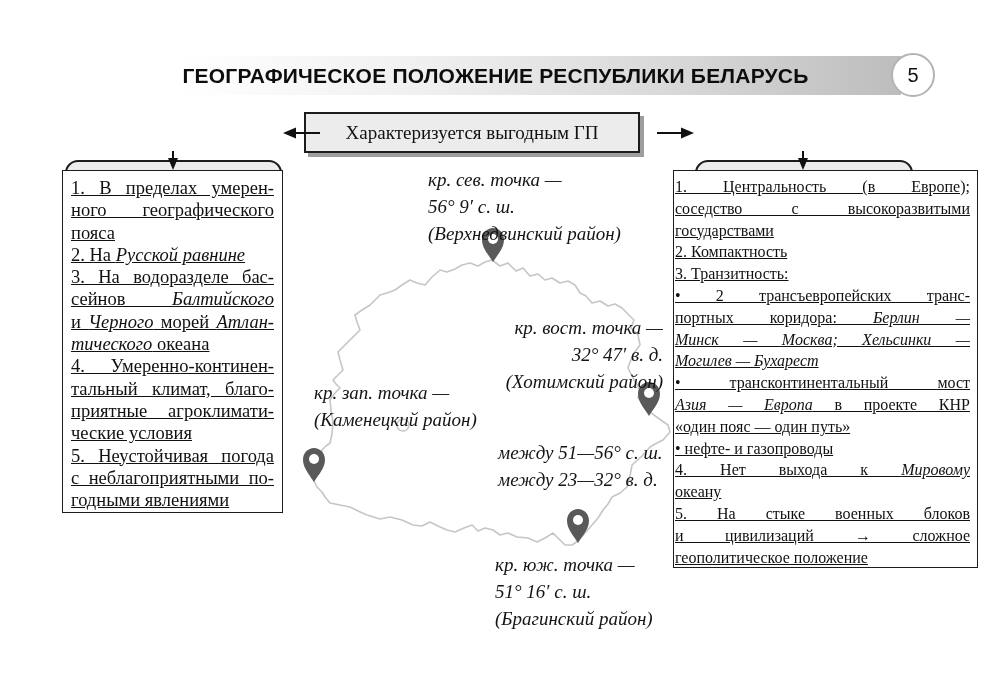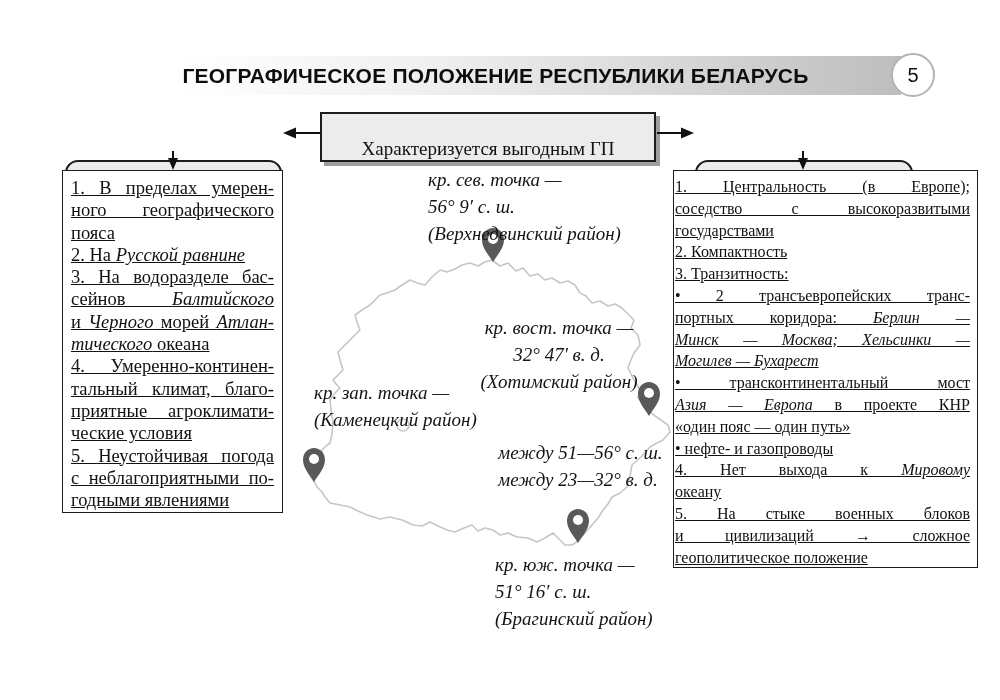--- a/index.html
+++ b/index.html
@@ -18,38 +18,38 @@
   .header-title{font-family:"Liberation Sans",sans-serif;font-weight:bold;font-size:21px;
         letter-spacing:0.2px;color:#0d0d0d;white-space:nowrap;}
   .page-circle{position:absolute;left:891px;top:53px;width:40px;height:40px;border-radius:50%;
         background:#fff;border:2px solid #b3b3b3;display:flex;align-items:center;justify-content:center;
         font-family:"Liberation Sans",sans-serif;font-size:20px;color:#111;}
   
   .fbox{position:absolute;background:var(--box-fill);border:2px solid #1c1c1c;
         display:flex;align-items:center;justify-content:center;font-size:19px;box-sizing:border-box;}
   .fbox.rounded{border-radius:13px;margin-top:48px;}
   .fgp-box{left:65px;top:112px;width:217px;height:38px;}
-  .center-box{left:320px;top:112px;width:336px;height:50px;box-shadow:4px 4px 0 var(--shadow-color);align-items:flex-end;}
+  .center-box{left:304px;top:112px;width:336px;height:41px;box-shadow:4px 4px 0 var(--shadow-color);}
   .egp-box{left:695px;top:112px;width:218px;height:38px;}
   
   .cbox{position:absolute;background:#fff;border:1.5px solid #1c1c1c;box-sizing:border-box;}
   .fgp-content{left:62px;top:170px;width:221px;height:343px;padding:6px 8px 0 8px;
         font-size:18.5px;line-height:22.3px;}
   .egp-content{left:673px;top:170px;width:305px;height:398px;padding:5px 7px 0 1px;
         font-size:16px;line-height:21.8px;}
   .tline{text-align:left;white-space:nowrap;text-decoration:underline;}
   .tline.just{white-space:normal;text-align:justify;text-align-last:justify;}
   .it{font-style:italic;}
   
   .overlay{position:absolute;left:0;top:0;width:1000px;height:700px;pointer-events:none;}
   
   .map-svg{position:absolute;left:290px;top:238px;width:400px;height:330px;}
   .pin{position:absolute;width:30px;height:40px;}
   .map-label{position:absolute;font-style:italic;font-size:19px;line-height:27px;color:#141414;white-space:nowrap;}
-  .map-label.right{text-align:center;}
+  .map-label.right{text-align:right;}
 </style>
 </head>
 <body>
 
 <div class="page">
 
   <div class="header-bar">
     <span class="header-title">ГЕОГРАФИЧЕСКОЕ ПОЛОЖЕНИЕ РЕСПУБЛИКИ БЕЛАРУСЬ</span>
   </div>
   <div class="page-circle">5</div>

